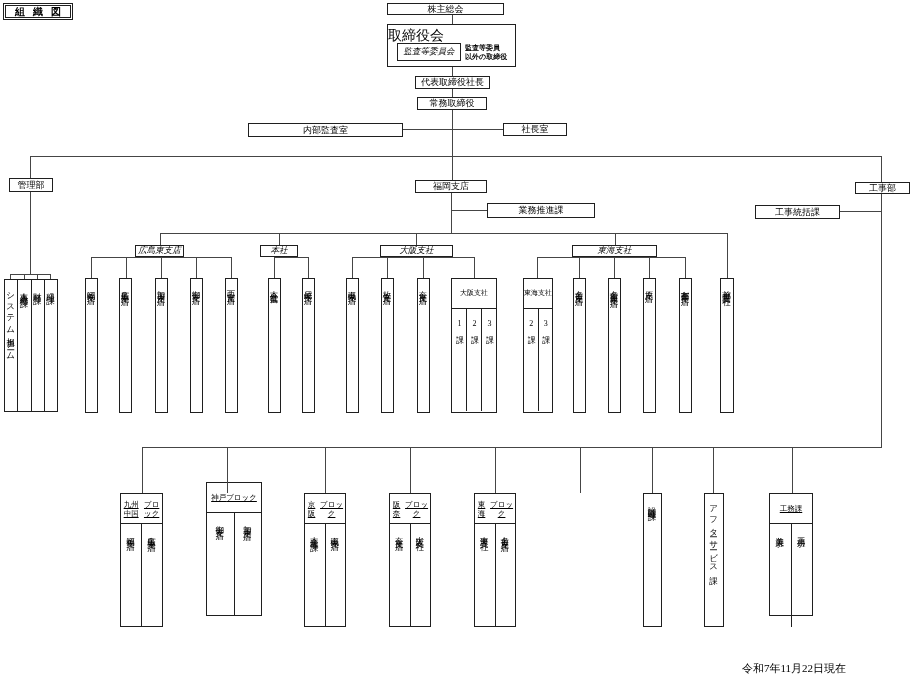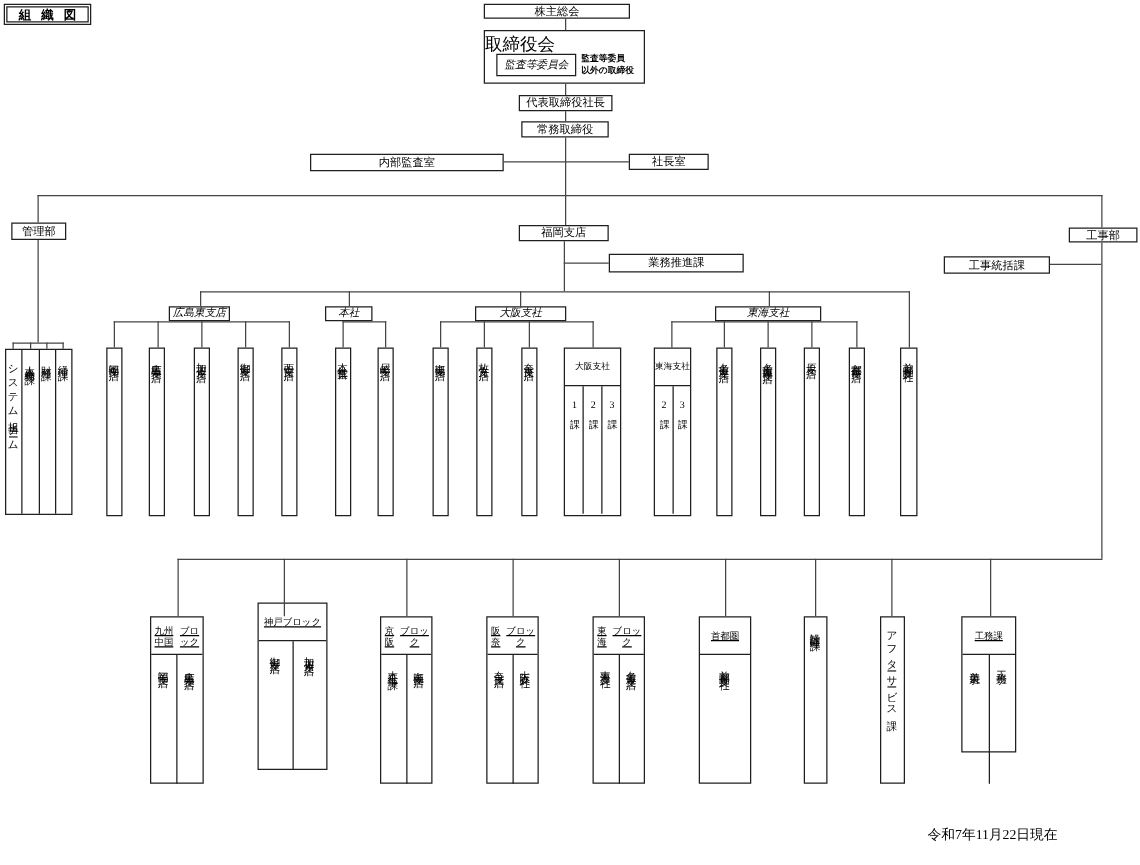--- a/index.html
+++ b/index.html
@@ -235,40 +235,29 @@
     <div class="cols">
       <div class="cell">
           <span class="vtext">東海支社</span>
         </div>
       <div class="cell">
           <span class="vtext">名古屋支店</span>
         </div>
     </div>
   </div>
 
-  <div class="box block" style="left:559px;top:493px;width:42px;height:134px">
-    <div class="block-head">
-      <span>首都圏</span>
-        <span></span>
-    </div>
-    <div class="cols">
-      <div class="cell">
-          <span class="vtext">首都圏支社</span>
-        </div>
-    </div>
-  </div>
 
   <div class="box vwrap" style="left:643px;top:493px;width:19px;height:134px">
       <span class="vtext">設計監理課</span>
     </div>
   <div class="box vwrap" style="left:704px;top:493px;width:20px;height:134px">
       <span class="vtext">アフターサービス課</span>
     </div>
 
-  <div class="box block" style="left:769px;top:493px;width:44px;height:109px">
+  <div class="box block" style="left:769px;top:493px;width:44px;height:123px">
     <div class="block-head">
       <span>工務課</span>
         <span></span>
     </div>
     <div class="cols">
       <div class="cell">
           <span class="vtext">美装班</span>
         </div>
       <div class="cell">
           <span class="vtext">工務班</span>

